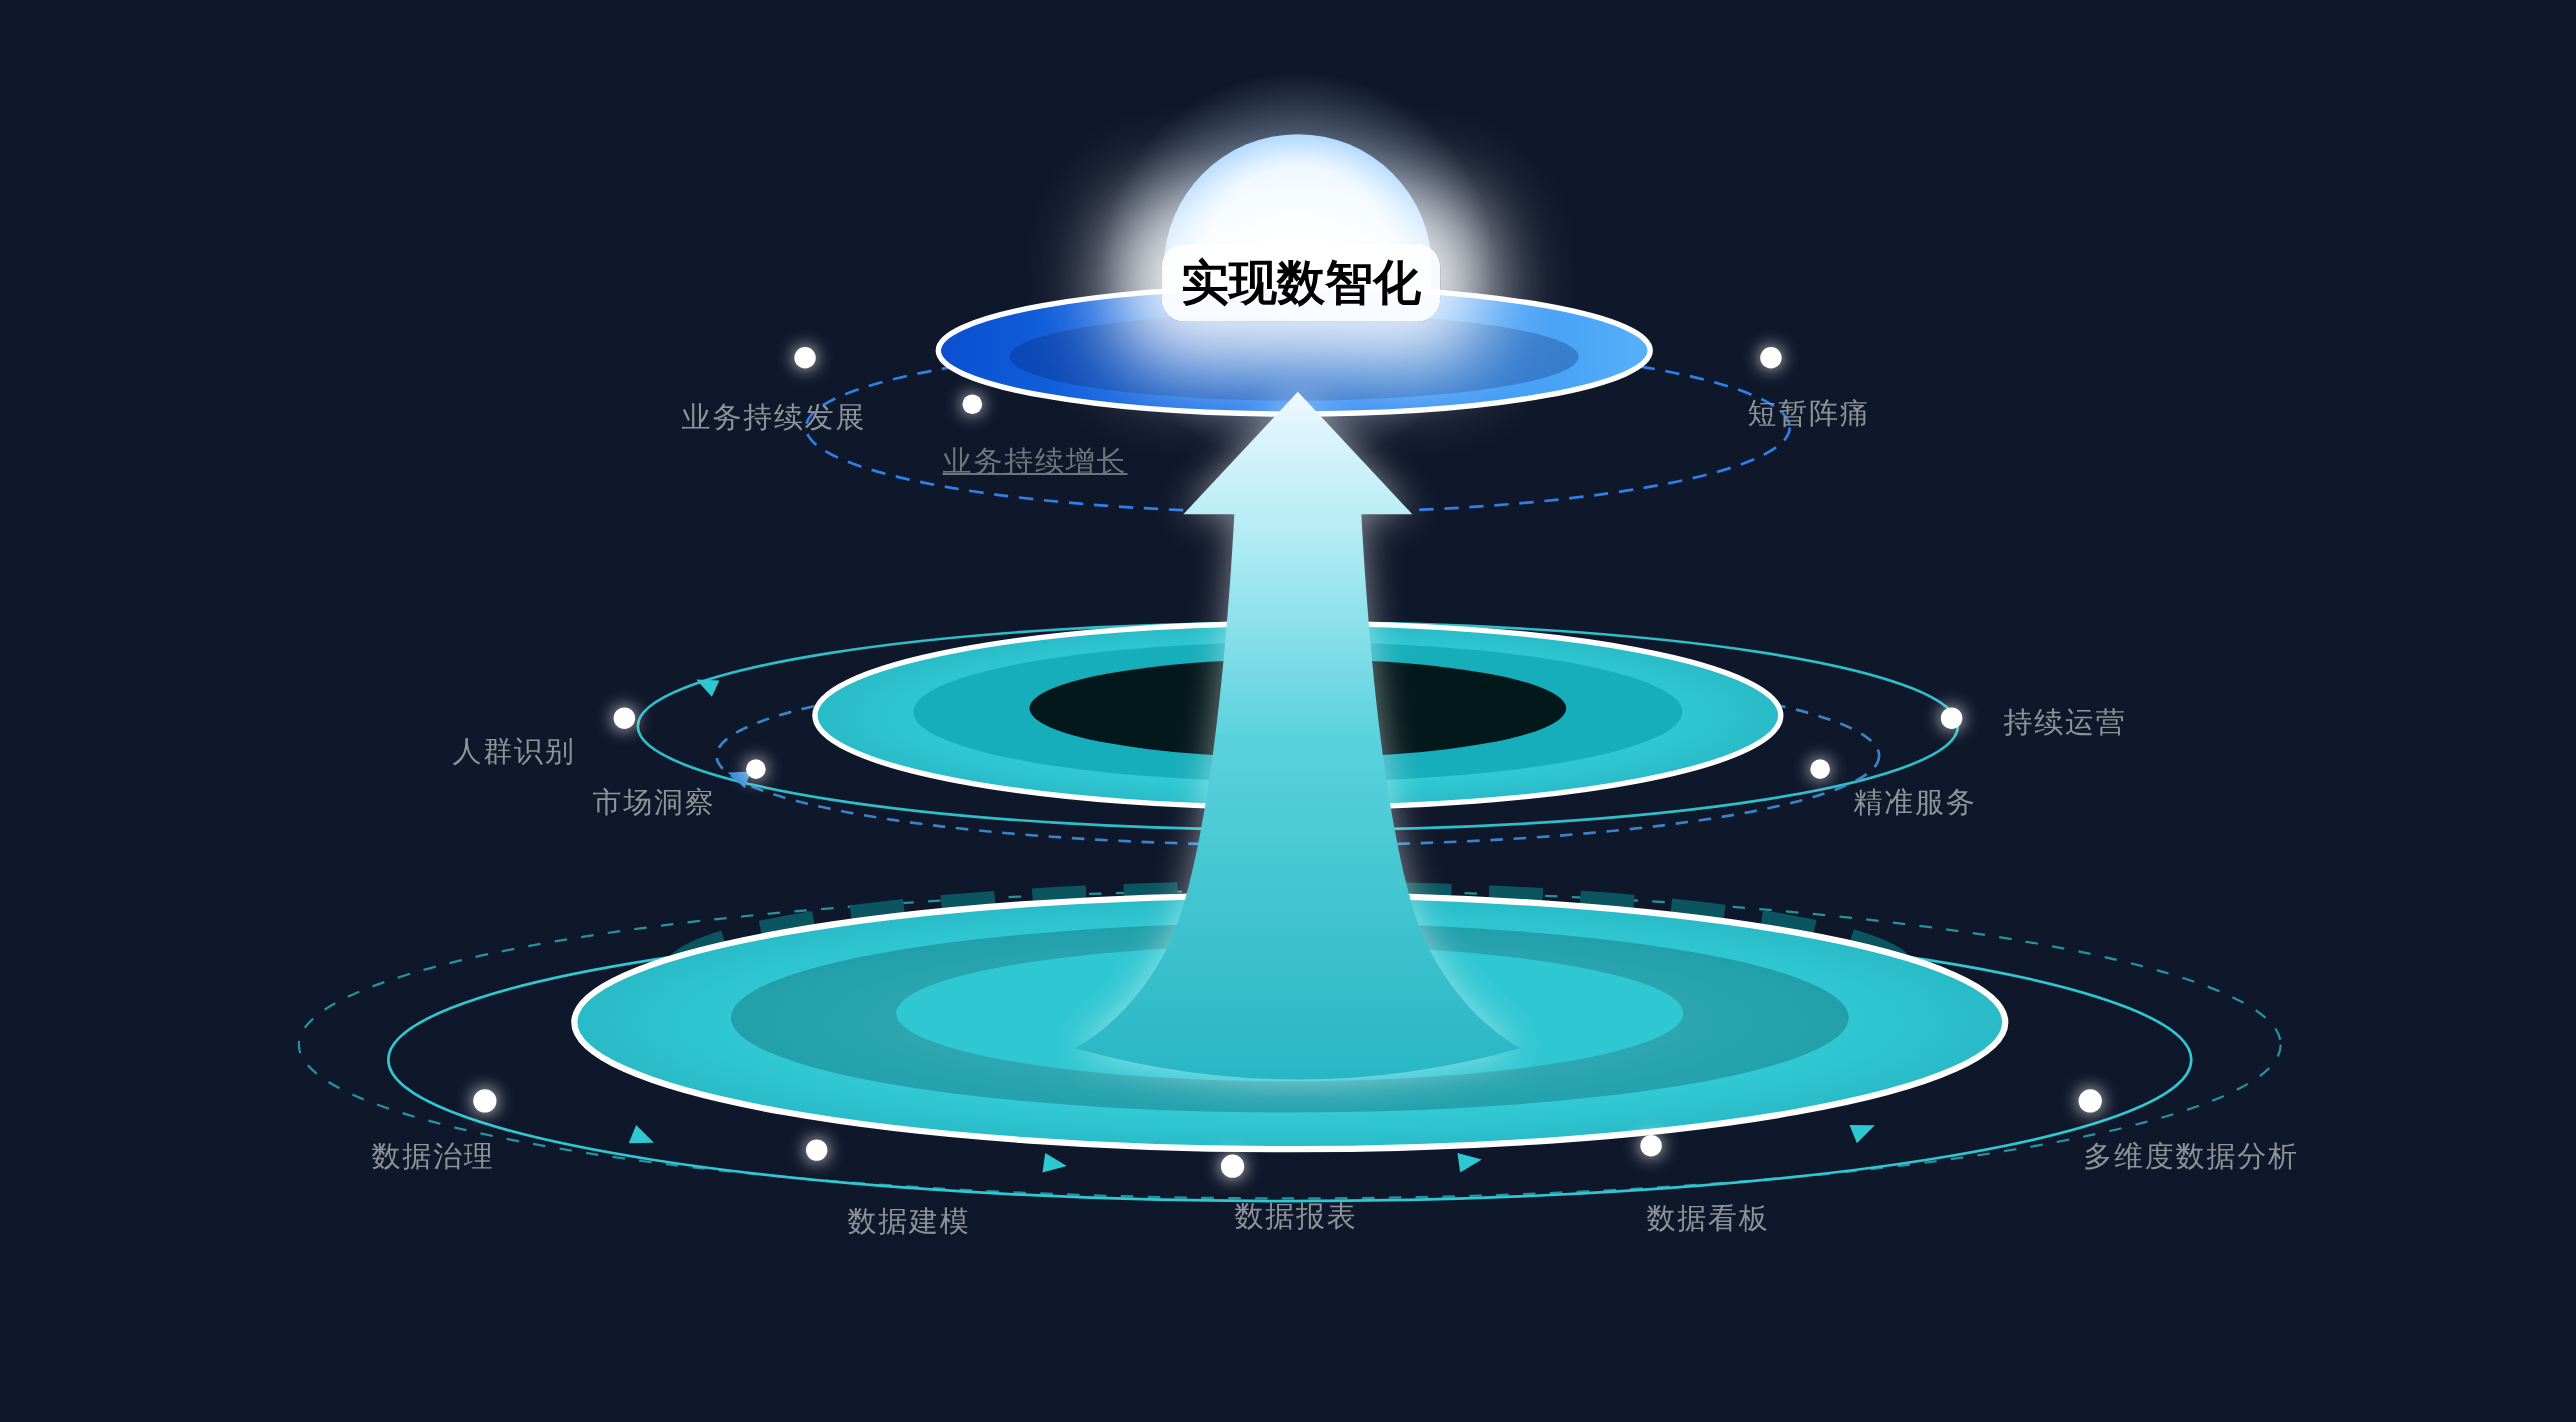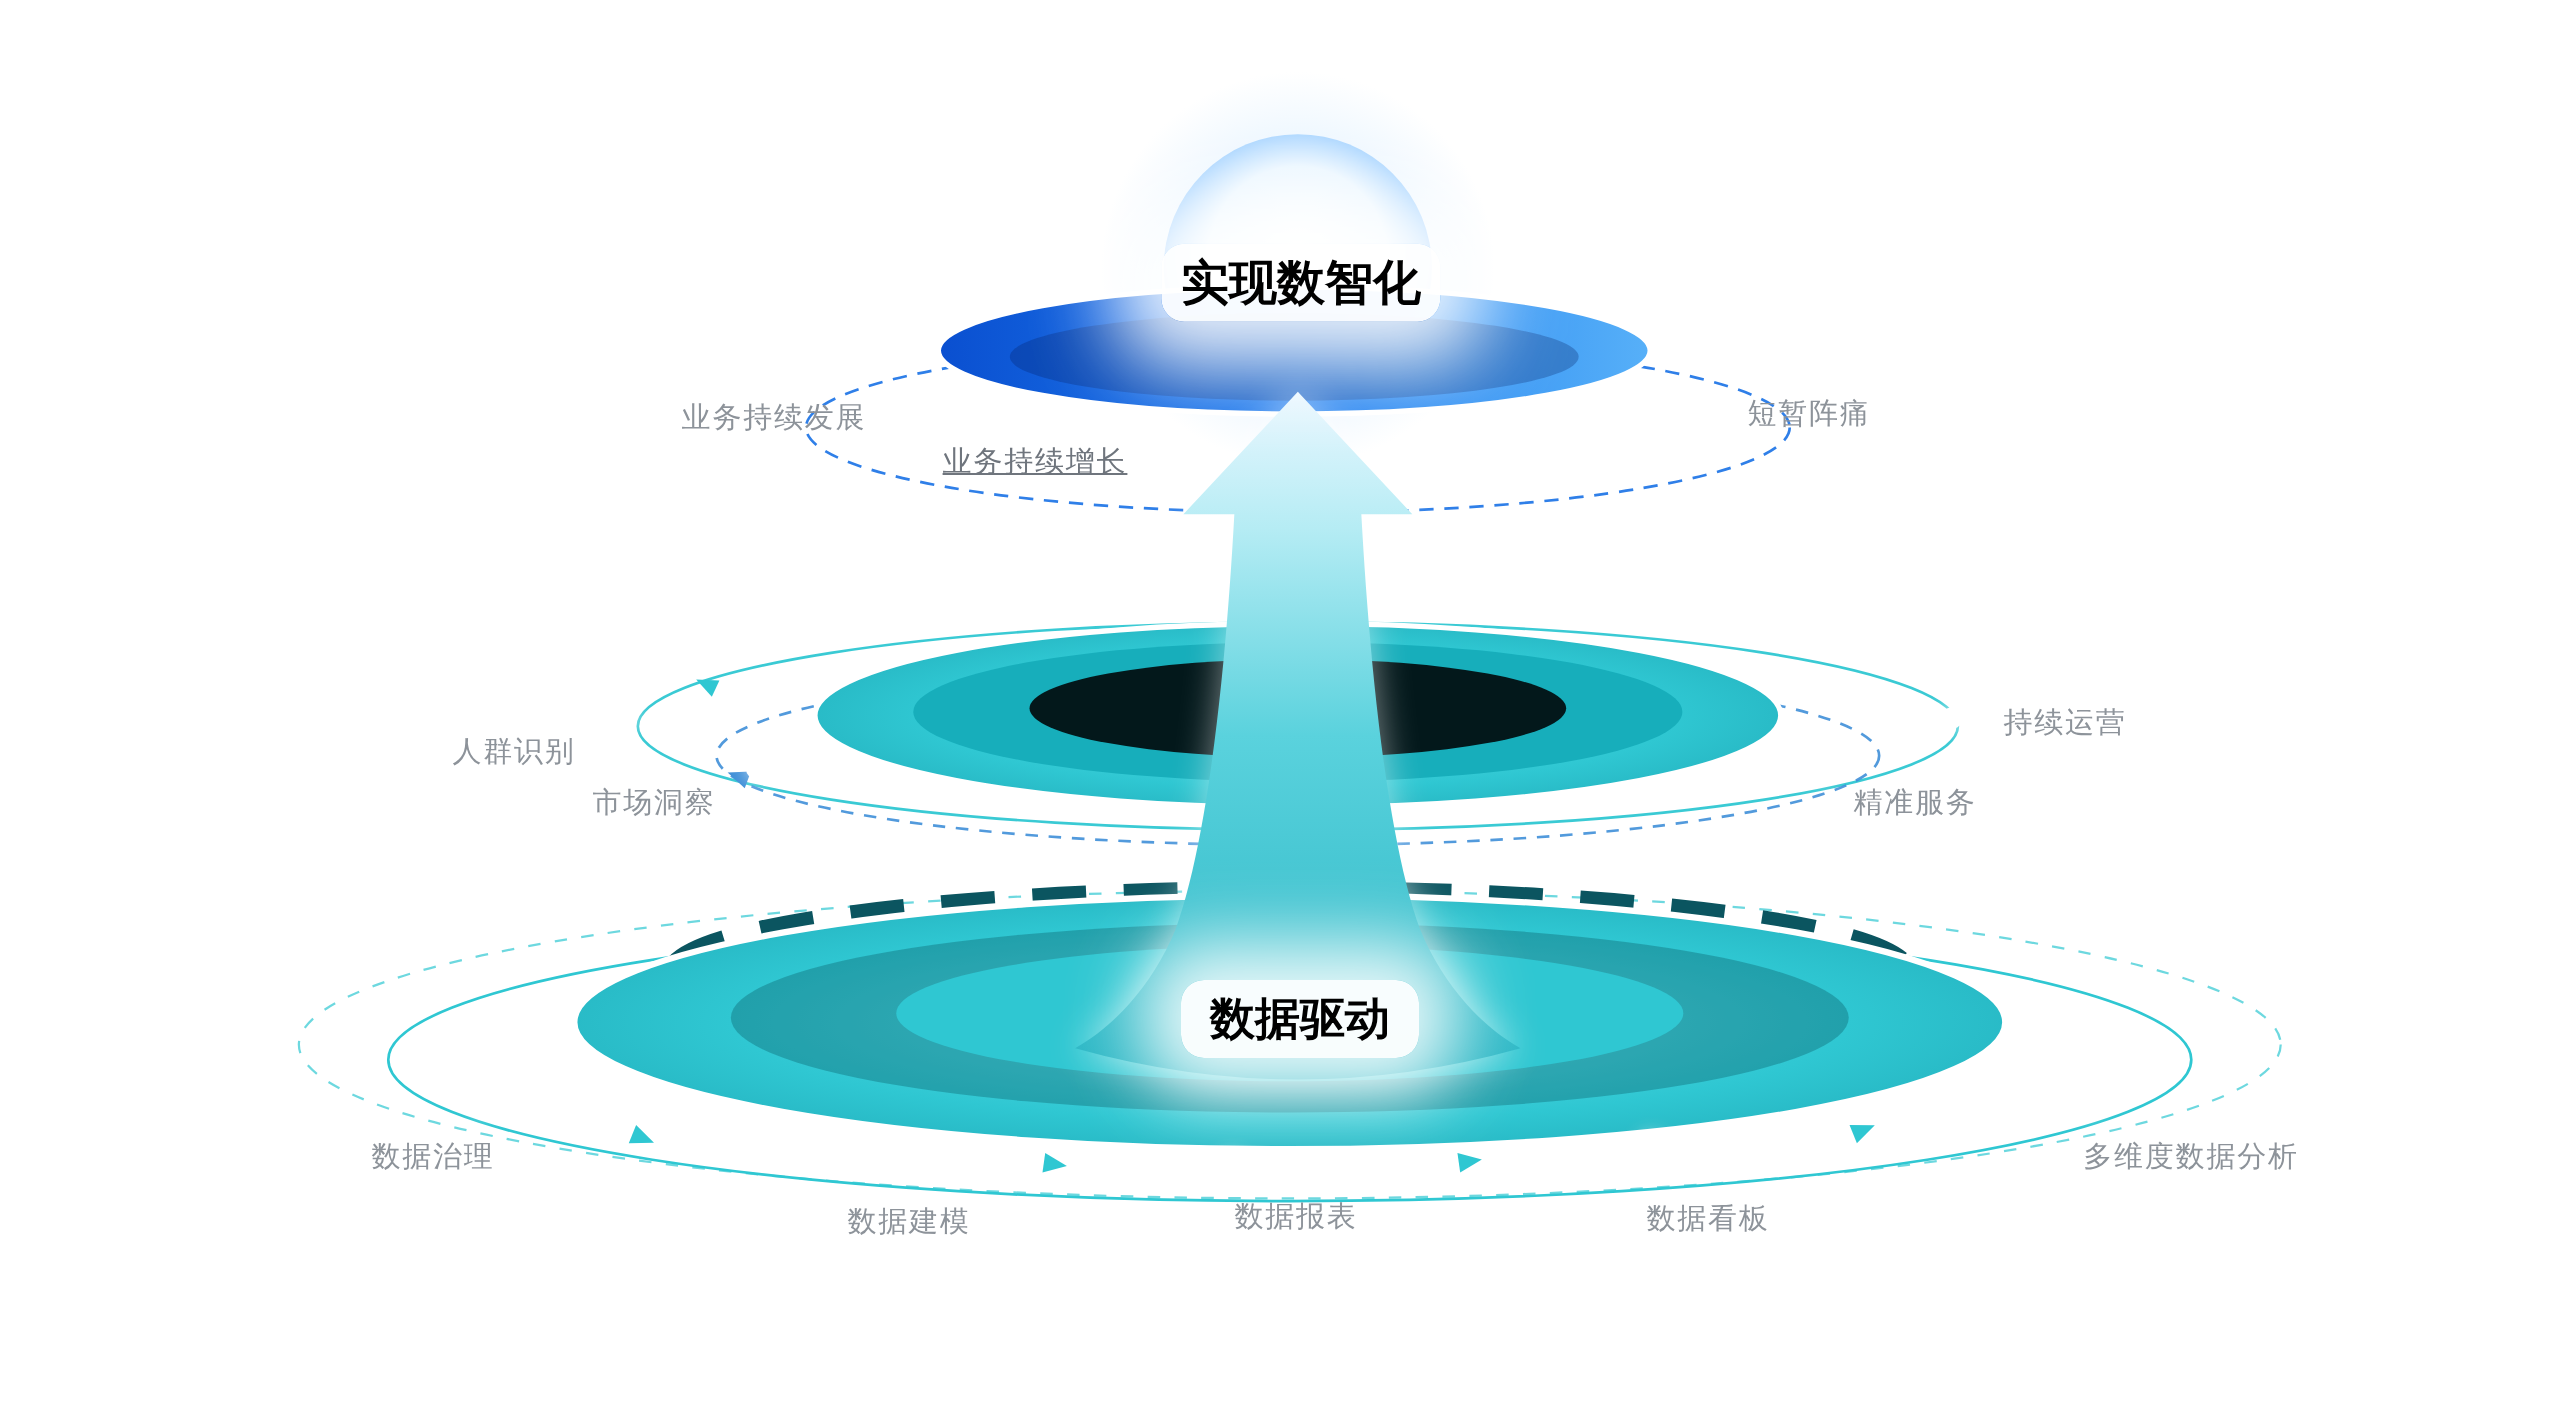--- a/index.html
+++ b/index.html
@@ -1,21 +1,21 @@
 <!DOCTYPE html>
 <html style="font-size:14.3px"><head>
 <meta charset="utf-8">
 <style>
   * { box-sizing: border-box; }
   html, body { margin: 0; padding: 0; background: #000; }
   .stage {
     position: relative;
     width: 2576px;
     height: 1422px;
-    background: #ffffff;
+    background: #0f172a;
     overflow: hidden;
     font-family: "Liberation Sans", sans-serif;
   }
   .stage svg { position: absolute; left: 0; top: 0; }
   .labels-layer { position: absolute; left: 0; top: 0; width: 100%; height: 100%; pointer-events: none; }
 
   .side-label {
     position: absolute;
     transform: translate(-50%, -50%);
     color: #8d939a;
@@ -174,21 +174,20 @@
     </g>
 
     <g>
       <path d="M 1451 438 L 1579 575 L 1522 575 C 1530 720 1548 930 1588 1040 C 1615 1105 1660 1150 1700 1172 Q 1451 1242 1202 1172 C 1242 1150 1287 1105 1314 1040 C 1354 930 1372 720 1380 575 L 1323 575 Z" fill="url(#arrowGrad)" style="filter: drop-shadow(0 0 20px rgba(255,255,255,0.5));"></path>
     </g>
   </svg>
 
   <div class="labels-layer">
 
     <div class="tier-title title-top">实现数智化</div>
-    <div class="tier-title title-bottom">数据驱动</div>
 
     <div class="side-label" style="left:774px; top:418px;">业务持续发展</div>
     <div class="side-label dim" style="left:1035px; top:462px;">业务持续增长</div>
     <div class="side-label" style="left:1809px; top:414px;">短暂阵痛</div>
 
     <div class="side-label" style="left:514px; top:752px;">人群识别</div>
     <div class="side-label" style="left:654px; top:803px;">市场洞察</div>
     <div class="side-label" style="left:2065px; top:723px;">持续运营</div>
     <div class="side-label" style="left:1915px; top:803px;">精准服务</div>
 

